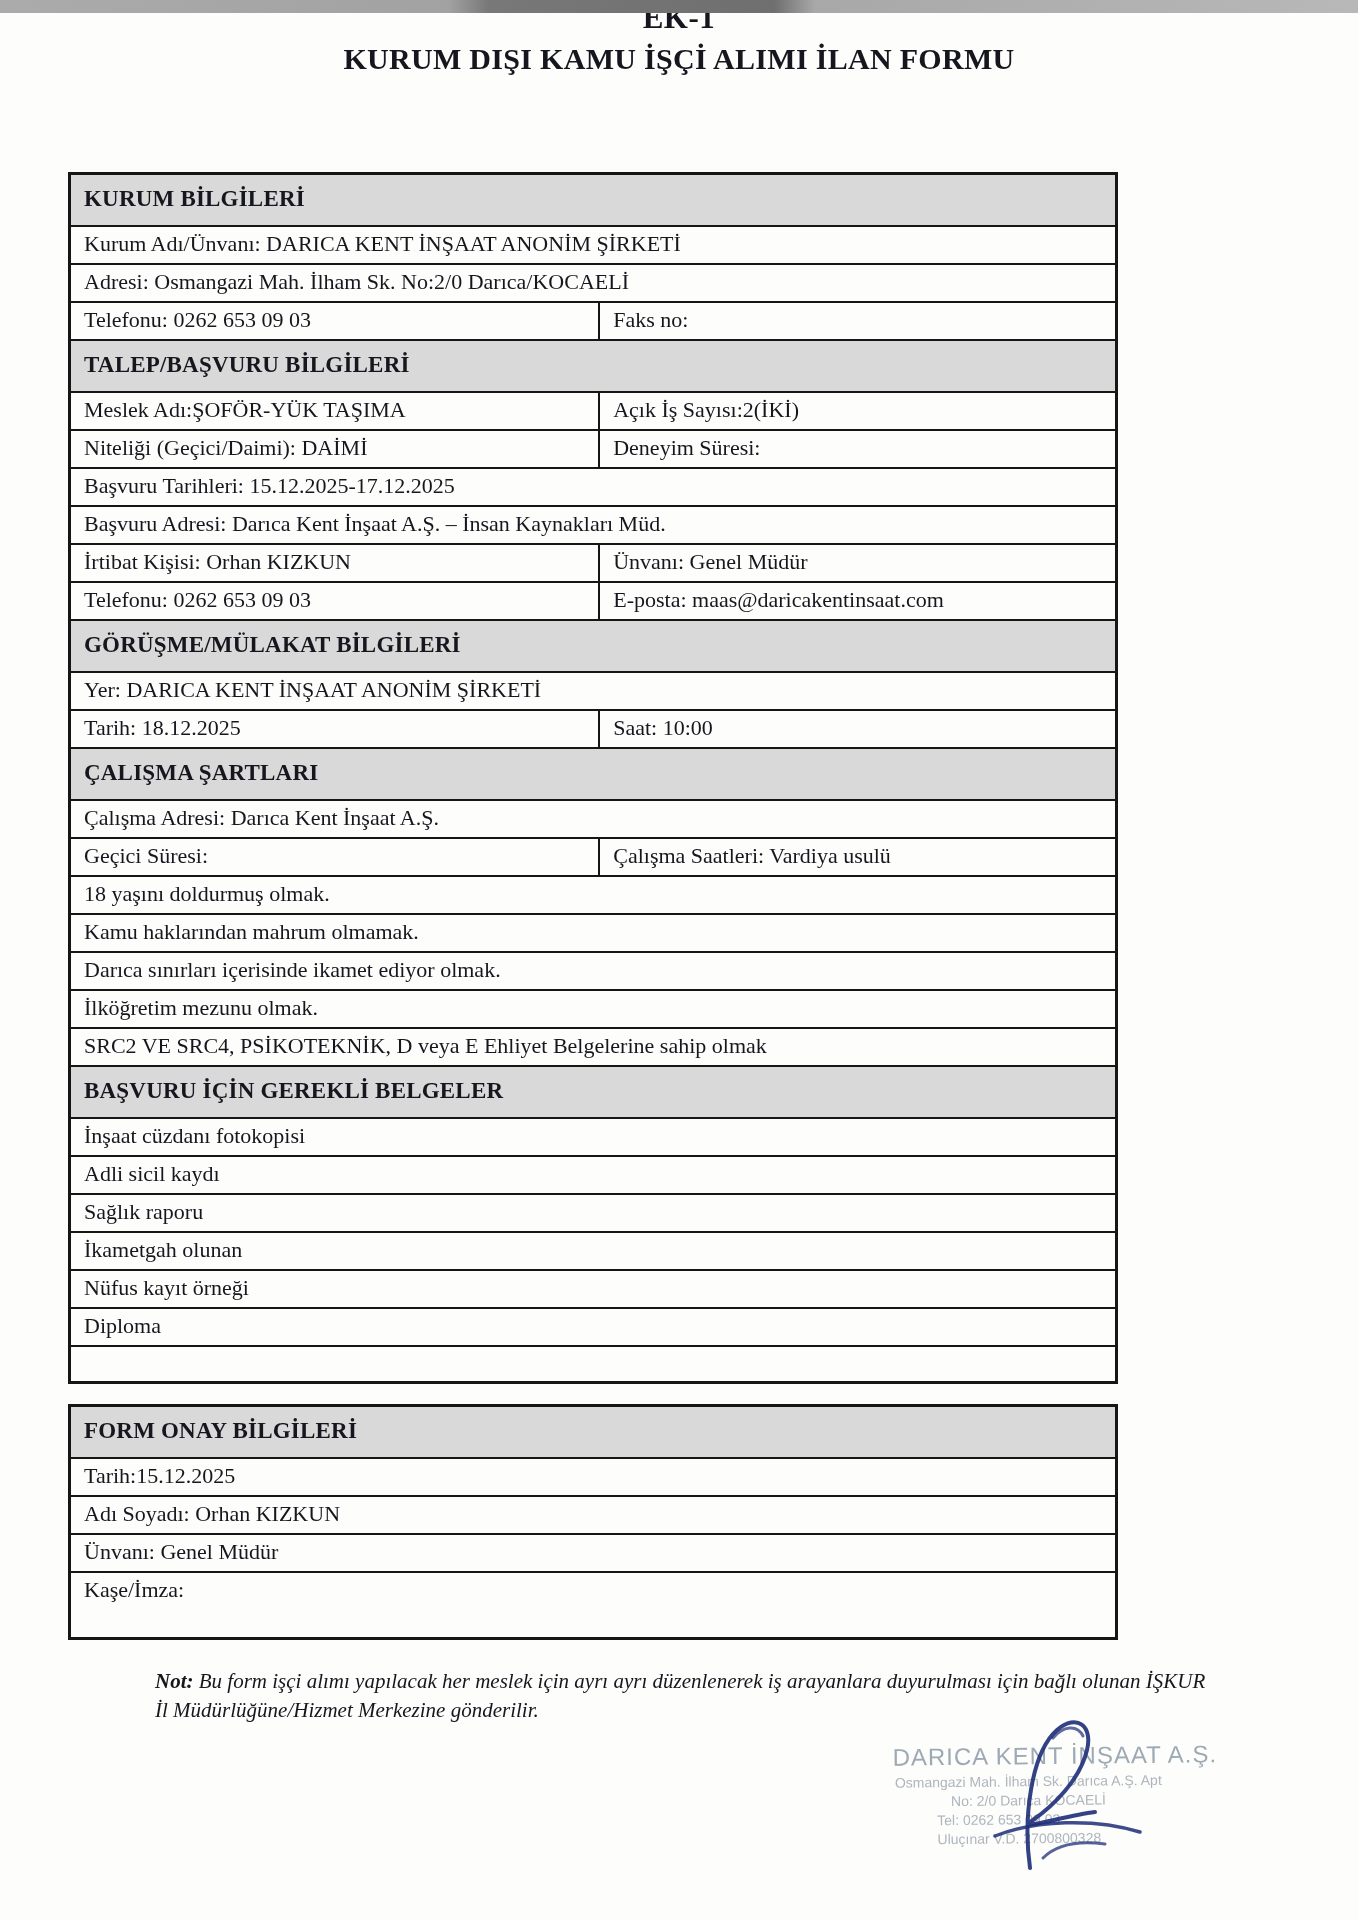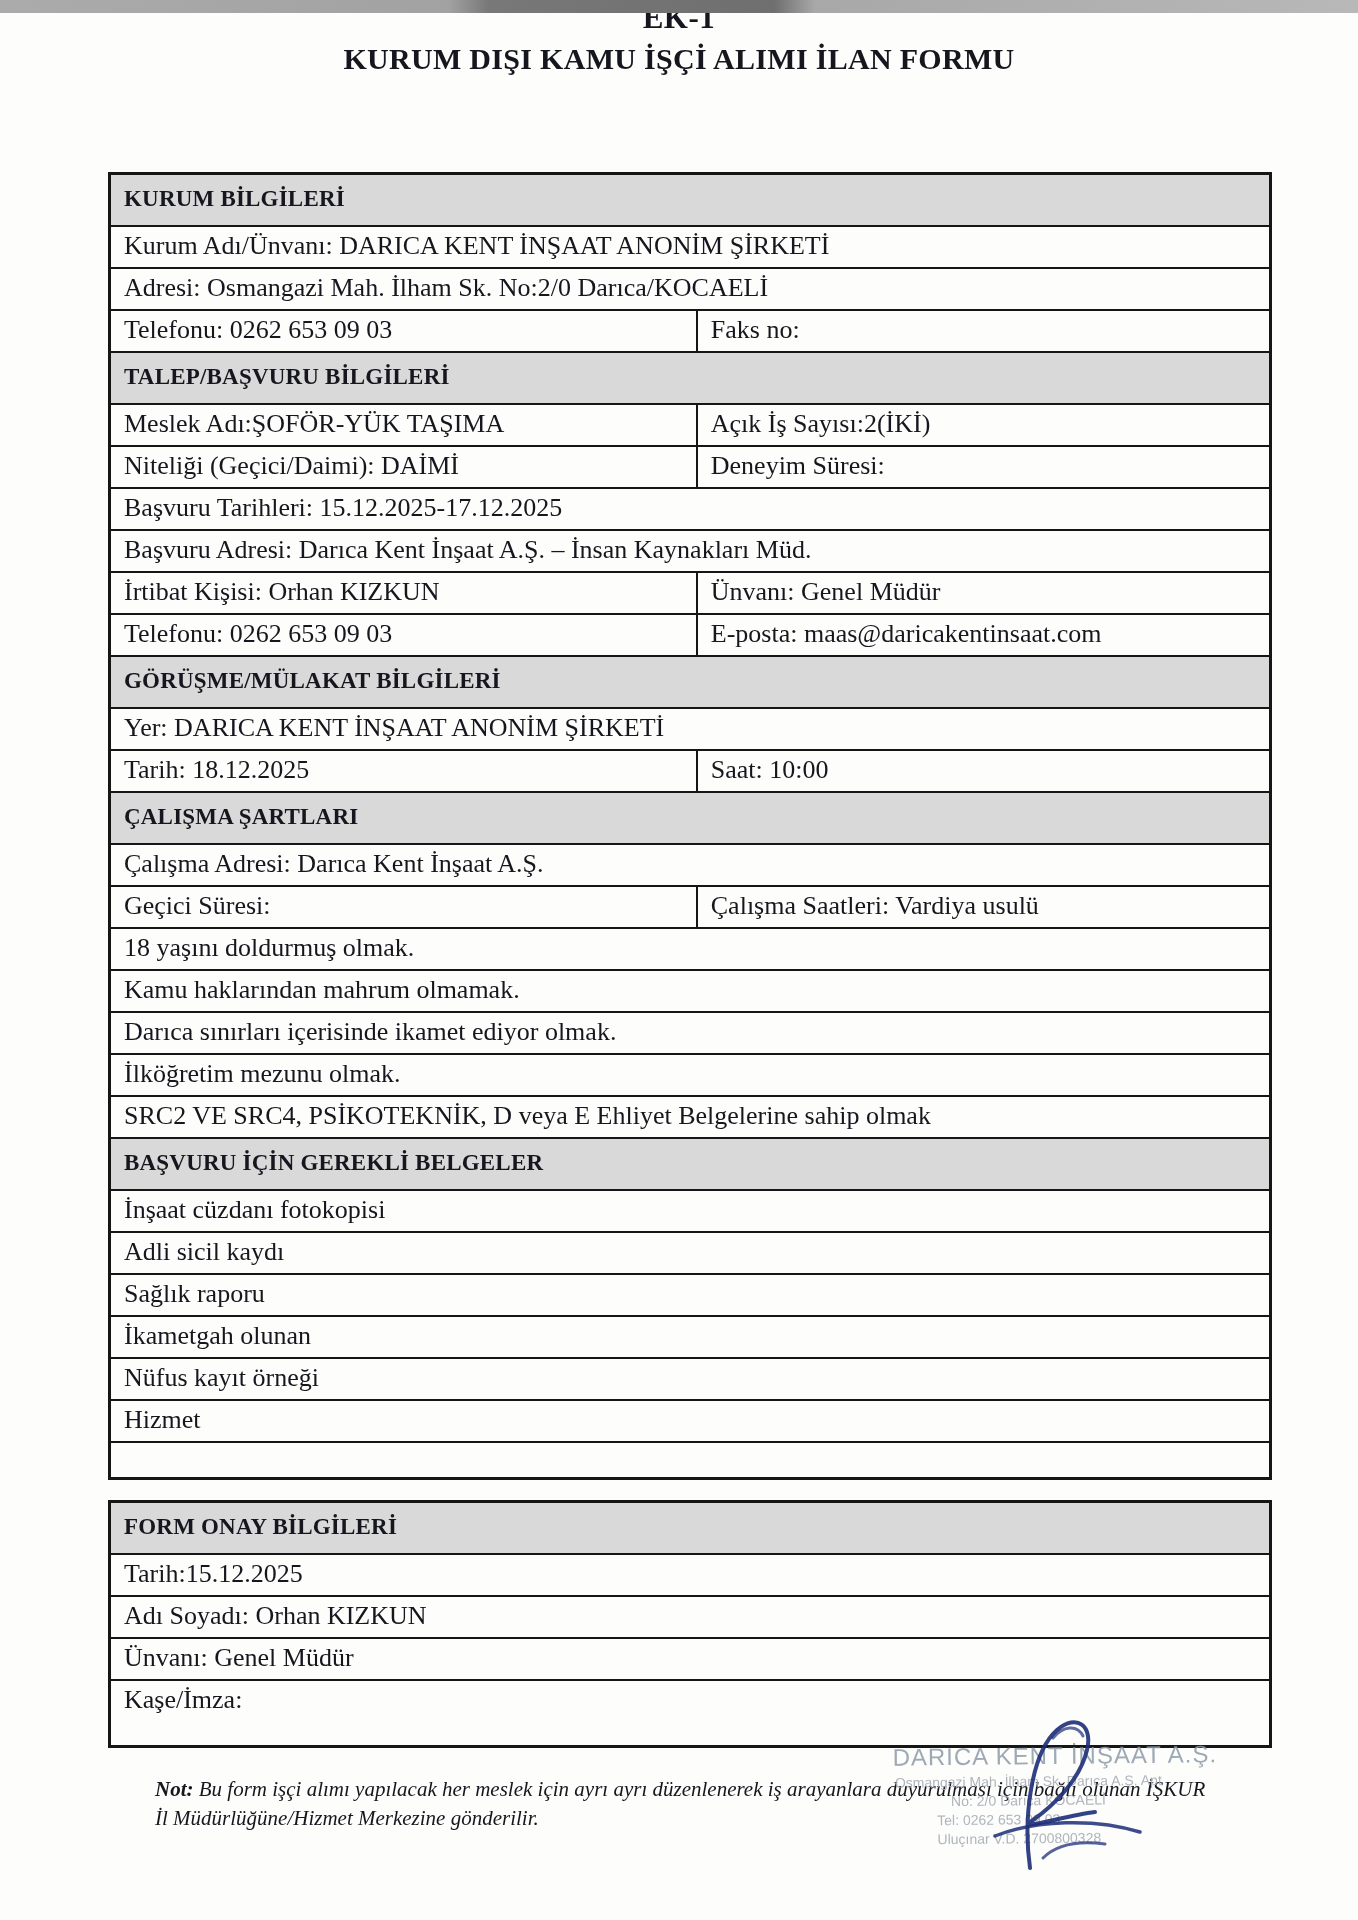--- a/index.html
+++ b/index.html
@@ -23,21 +23,21 @@
   }
   
   .scan-bar{
     position:absolute;top:0;left:0;width:100%;height:13px;
     background:linear-gradient(to right,#ababab 0%,#a2a2a2 33%,#787878 36%,#6f6f6f 57%,#a8a8a8 60%,#b8b8b8 100%);
   }
   .titles{text-align:center;}
   .title-1{font-size:31px;font-weight:bold;letter-spacing:.5px;}
   .title-2{font-size:30px;font-weight:bold;margin-top:6px;letter-spacing:.3px;}
 
-  .form-area{width:1164px;margin:96px auto 0 108px;}
+  .form-area{width:1050px;margin:96px auto 0 68px;}
   .form-table{
     border:3px solid var(--line);
     background:#fdfdfc;
   }
   .form-table + .form-table{margin-top:20px;}
   .section-header{
     background:var(--header-bg);
     font-weight:bold;
     font-size:23px;
     padding:11px 13px 13px 13px;
@@ -46,21 +46,21 @@
   }
   .form-row{
     display:flex;
     border-bottom:2px solid var(--line);
     min-height:34px;
     align-items:stretch;
   }
   .form-row:last-child{border-bottom:none;}
   .form-cell{
     flex:1 1 auto;
-    font-size:26px;
+    font-size:22px;
     padding:4px 10px 6px 13px;
     white-space:nowrap;
     overflow:hidden;
   }
   .form-row.split .form-cell:first-child{flex:0 0 50.5%;}
   .form-row.split .form-cell + .form-cell{border-left:2px solid var(--line);}
   .form-row.tall{min-height:64px;font-family:Liberation Serif, serif;}
 
   .note{
     width:1060px;
@@ -186,21 +186,21 @@
         <div class="form-row">
           <div class="form-cell">Sağlık raporu</div>
         </div>
         <div class="form-row">
           <div class="form-cell">İkametgah olunan</div>
         </div>
         <div class="form-row">
           <div class="form-cell">Nüfus kayıt örneği</div>
         </div>
         <div class="form-row">
-          <div class="form-cell">Hizmet</div>
+          <div class="form-cell">Diploma</div>
         </div>
         <div class="form-row">
           <div class="form-cell"></div>
         </div>
       </div>
       <div class="form-table">
         <div class="section-header">FORM ONAY BİLGİLERİ</div>
         <div class="form-row">
           <div class="form-cell">Tarih:15.12.2025</div>
         </div>

